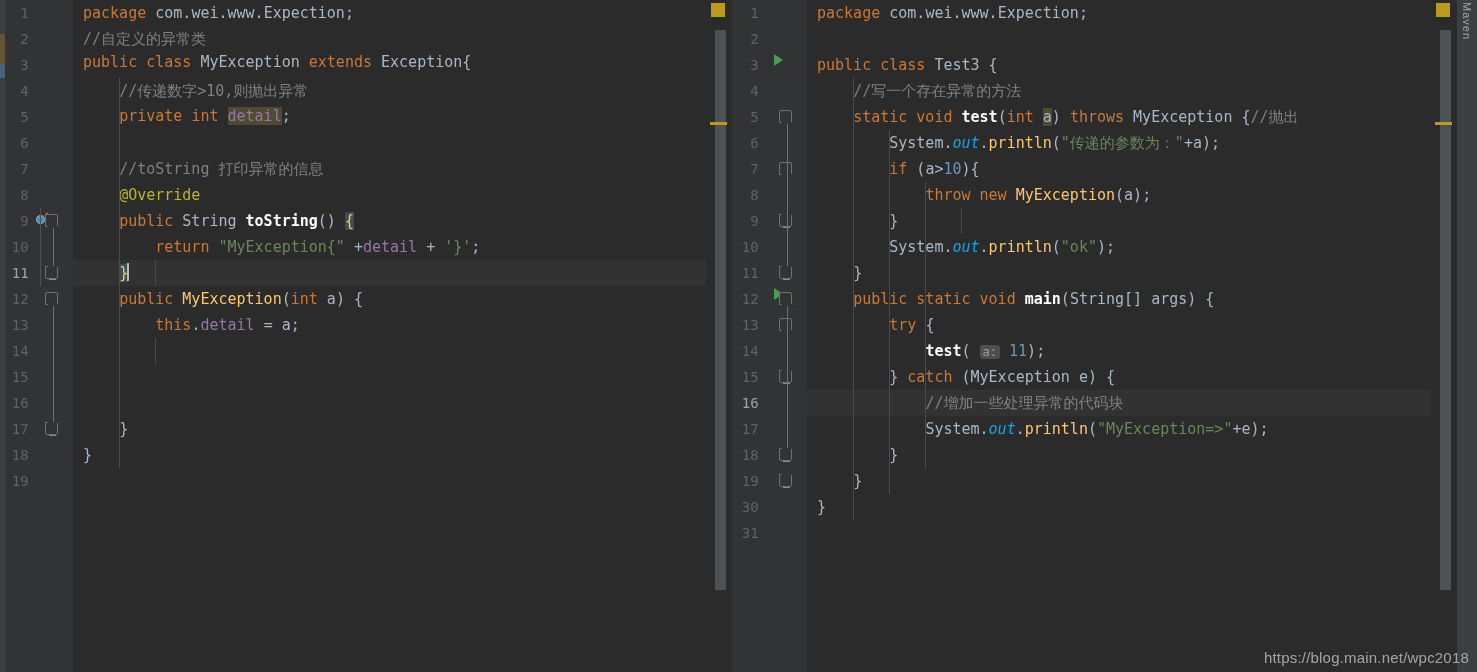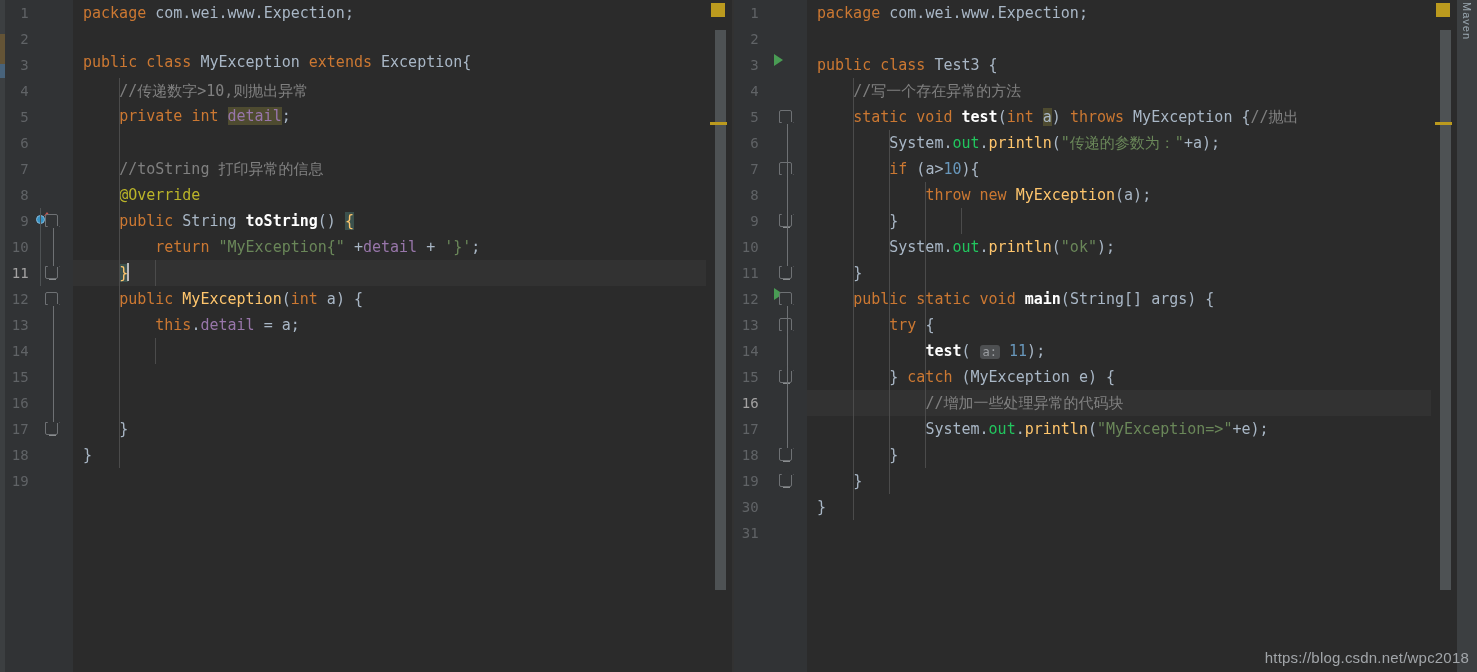--- a/index.html
+++ b/index.html
@@ -179,21 +179,21 @@
     width: 1px;
     background: #4b4b4b;
   }
 
   
   .kw   { color: #cc7832; }
   .cmt  { color: #808080; }
   .str  { color: #6a8759; }
   .num  { color: #6897bb; }
   .fld  { color: #9876aa; }
-  .fldi { color: #22c55e; }
+  .fldi { color: #0ea5e9; font-style: italic; }
   .mth  { color: #ffc66d; }
   .mthb { color: #ffffff; font-weight: bold; }
   .anno { color: #bbb529; }
   .pln  { color: #a9b7c6; }
   .ident-hl { background: #4e4b30; }
   .brace-hl { background: #3b514d; color: #ffc66d; }
 
   .caret {
     display: inline-block;
     width: 2px; height: 18px;
@@ -332,20 +332,21 @@
               <span class="dash"></span>
             </div>
           </div>
           <div class="fold-line" style="top: 228px; height: 38px; right: 19px; left: auto;"></div>
           <div class="fold-line" style="top: 306px; height: 116px; right: 19px; left: auto;"></div>
           <div class="struct-bar" style="top: 208px; height: 78px; right: 32px;"></div>
         </div>
     </div>
     <div class="code" id="code-left">
         <div class="row" style="top: 0px; padding-left: 10px;"><span class="kw">package</span><span class="pln"> </span><span class="pln">com</span><span class="pln">.</span><span class="pln">wei</span><span class="pln">.</span><span class="pln">www</span><span class="pln">.</span><span class="pln">Expection</span><span class="pln">;</span></div>
+        <div class="row" style="top: 26px; padding-left: 10px;"><span class="cmt">//自定义的异常类</span></div>
         <div class="row" style="top: 49px; padding-left: 10px;"><span class="kw">public</span><span class="pln"> </span><span class="kw">class</span><span class="pln"> </span><span class="pln">MyException</span><span class="pln"> </span><span class="kw">extends</span><span class="pln"> </span><span class="pln">Exception</span><span class="pln">{</span></div>
         <div class="row" style="top: 78px; padding-left: 10px;"><span class="pln"> </span><span class="pln"> </span><span class="pln"> </span><span class="pln"> </span><span class="cmt">//传递数字&gt;10,则抛出异常</span></div>
         <div class="row" style="top: 103px; padding-left: 10px;"><span class="pln"> </span><span class="pln"> </span><span class="pln"> </span><span class="pln"> </span><span class="kw">private</span><span class="pln"> </span><span class="kw">int</span><span class="pln"> </span><span class="ident-hl"><span class="fld">detail</span></span><span class="pln">;</span></div>
         <div class="row" style="top: 130px; padding-left: 10px;">&nbsp;</div>
         <div class="row" style="top: 182px; padding-left: 10px;"><span class="pln"> </span><span class="pln"> </span><span class="pln"> </span><span class="pln"> </span><span class="anno">@Override</span></div>
         <div class="row" style="top: 156px; padding-left: 10px;"><span class="pln"> </span><span class="pln"> </span><span class="pln"> </span><span class="pln"> </span><span class="cmt">//toString 打印异常的信息</span></div>
         <div class="row" style="top: 208px; padding-left: 10px;"><span class="pln"> </span><span class="pln"> </span><span class="pln"> </span><span class="pln"> </span><span class="kw">public</span><span class="pln"> </span><span class="pln">String</span><span class="pln"> </span><span class="mthb">toString</span><span class="pln">(</span><span class="pln">)</span><span class="pln"> </span><span class="brace-hl">{</span></div>
         <div class="row" style="top: 234px; padding-left: 10px;"><span class="pln"> </span><span class="pln"> </span><span class="pln"> </span><span class="pln"> </span><span class="pln"> </span><span class="pln"> </span><span class="pln"> </span><span class="pln"> </span><span class="kw">return</span><span class="pln"> </span><span class="str">"MyException{"</span><span class="pln"> </span><span class="pln">+</span><span class="fld">detail</span><span class="pln"> </span><span class="pln">+</span><span class="pln"> </span><span class="str">'}'</span><span class="pln">;</span></div>
         <div class="row caret-line" style="top: 260px; padding-left: 10px;"><span class="pln"> </span><span class="pln"> </span><span class="pln"> </span><span class="pln"> </span><span class="brace-hl">}</span><span class="caret"></span></div>
         <div class="row" style="top: 286px; padding-left: 10px;"><span class="pln"> </span><span class="pln"> </span><span class="pln"> </span><span class="pln"> </span><span class="kw">public</span><span class="pln"> </span><span class="mth">MyException</span><span class="pln">(</span><span class="kw">int</span><span class="pln"> </span><span class="pln">a</span><span class="pln">)</span><span class="pln"> </span><span class="pln">{</span></div>
@@ -481,14 +482,14 @@
       <div class="warn-square"></div>
       <div class="thumb"></div>
       <div class="warn-stripe"></div>
     </div>
   </div>
 
   <div class="right-strip">
     <div class="vlabel">Maven</div>
   </div>
 
-  <div class="watermark">https://blog.csdn.net/wpc2018</div>
+  <div class="watermark">https://blog.main.net/wpc2018</div>
 </div>
 
 </body></html>

